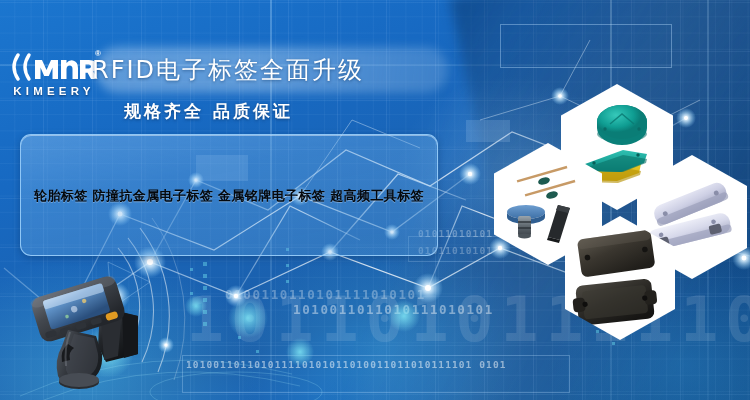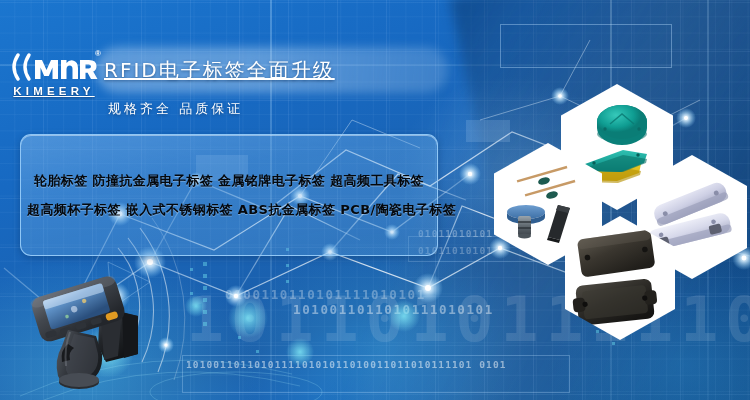--- a/index.html
+++ b/index.html
@@ -71,41 +71,40 @@
   .hex { position:absolute; background:#ffffff;
     clip-path:polygon(50% 0%, 100% 25%, 100% 75%, 50% 100%, 0% 75%, 0% 25%);
     filter:drop-shadow(0 2px 6px rgba(3,30,65,0.40)); }
   .hex-in { position:absolute; inset:0; display:flex; align-items:center; justify-content:center; }
 
   
   #logo { position:absolute; left:8px; top:50px; width:92px; height:58px;
           text-align:center; }
   #logo .mark { position:relative; height:34px; }
   #logo .kimeery { color:#ffffff; font-size:11.5px; font-weight:700;
-          letter-spacing:4.2px; margin-top:1px; text-shadow:0 1px 2px rgba(0,20,50,.6);text-decoration:underline; }
+          letter-spacing:4.2px; margin-top:1px; text-shadow:0 1px 2px rgba(0,20,50,.6); }
   #logo .reg { position:absolute; right:-1px; top:-1px; color:#fff;
           font-size:8px; font-weight:700; }
 
   
   #title-band {
     position:absolute; left:96px; top:47px; width:352px; height:46px;
     background:linear-gradient(95deg, rgba(225,238,252,0.34), rgba(200,225,248,0.40) 45%, rgba(190,218,245,0.22));
     filter:blur(5px); border-radius:22px;
   }
   #title {
-    position:absolute; left:104px; top:48px; width:340px; height:44px;
+    position:absolute; left:92px; top:48px; width:340px; height:44px;
     display:flex; align-items:center;
-    font-size:20px; font-weight:400; color:#ffffff; letter-spacing:2px;
+    font-size:24px; font-weight:400; color:#ffffff; letter-spacing:2px;
     text-shadow:0 1px 3px rgba(10,45,90,0.55);
     font-family:"DejaVu Sans","Liberation Sans",sans-serif;
-    text-decoration:underline;
   }
   #subtitle {
-    position:absolute; left:108px; top:100px;
-    font-size:13px; font-weight:400; color:#ffffff; letter-spacing:3px;
+    position:absolute; left:124px; top:100px;
+    font-size:17px; font-weight:700; color:#ffffff; letter-spacing:3px;
     text-shadow:0 1px 3px rgba(10,45,90,0.6);
     font-family:"DejaVu Sans","Liberation Sans",sans-serif;
   }
 
   
   #tagbox {
     position:absolute; left:20px; top:134px; width:418px; height:122px;
     border-radius:11px;
     border:1.6px solid rgba(152,205,250,0.92);
     background:linear-gradient(170deg, rgba(150,200,245,0.42) 0%, rgba(118,180,235,0.34) 35%, rgba(95,165,225,0.30) 100%);
@@ -500,16 +499,15 @@
     </div>
     <div class="kimeery">KIMEERY</div>
   </div>
 
   <div id="title-band"></div>
   <div id="title">RFID电子标签全面升级</div>
   <div id="subtitle">规格齐全    品质保证</div>
 
   <div id="tagbox">
     <div class="tagrow">轮胎标签   防撞抗金属电子标签   金属铭牌电子标签  超高频工具标签</div>
-    <div class="tagrow">超高频杯子标签  嵌入式不锈钢标签  ABS抗金属标签  PCB/陶瓷电子标签</div>
   </div>
 
 </div>
 
 </body></html>

